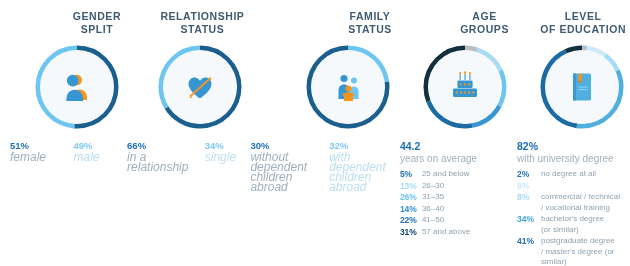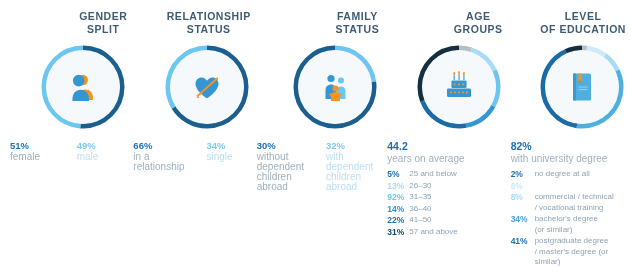--- a/index.html
+++ b/index.html
@@ -55,22 +55,23 @@
     gap:22px;
     width:100%;
     padding:0 6px;
     box-sizing:border-box;
   }
   .pairstat{width:50%;max-width:58px;}
   .pairstat .pct{
     font-size:9.5px;font-weight:bold;line-height:12px;display:block;
   }
   .pairstat .lbl{
-    font-size:10px;color:#9fb0bd;line-height:10px;display:block;
+    font-size:12px;color:#9fb0bd;line-height:10px;display:block;
     white-space:pre-line;
+    font-style:italic;
   }
   .pct.dark{color:#1f6fb2;}
   .pct.light{color:#7ec9ef;}
   .lbl.light{color:#bcdef1;}
 
   
   .bigstat{
     width:100%;padding:0 4px 0 8px;box-sizing:border-box;
   }
   .bigstat .num{
@@ -244,21 +245,21 @@
     <div class="rowlist">
       <div class="row">
         <span class="rpct" style="color:#1f6fb2">5%</span>
         <span class="rlbl">25 and below</span>
       </div>
       <div class="row">
         <span class="rpct" style="color:#a8dcf4">13%</span>
         <span class="rlbl">26–30</span>
       </div>
       <div class="row">
-        <span class="rpct" style="color:#6dc6ef">92%</span>
+        <span class="rpct" style="color:#6dc6ef">26%</span>
         <span class="rlbl">31–35</span>
       </div>
       <div class="row">
         <span class="rpct" style="color:#2f92d0">14%</span>
         <span class="rlbl">36–40</span>
       </div>
       <div class="row">
         <span class="rpct" style="color:#1f6fb2">22%</span>
         <span class="rlbl">41–50</span>
       </div>

